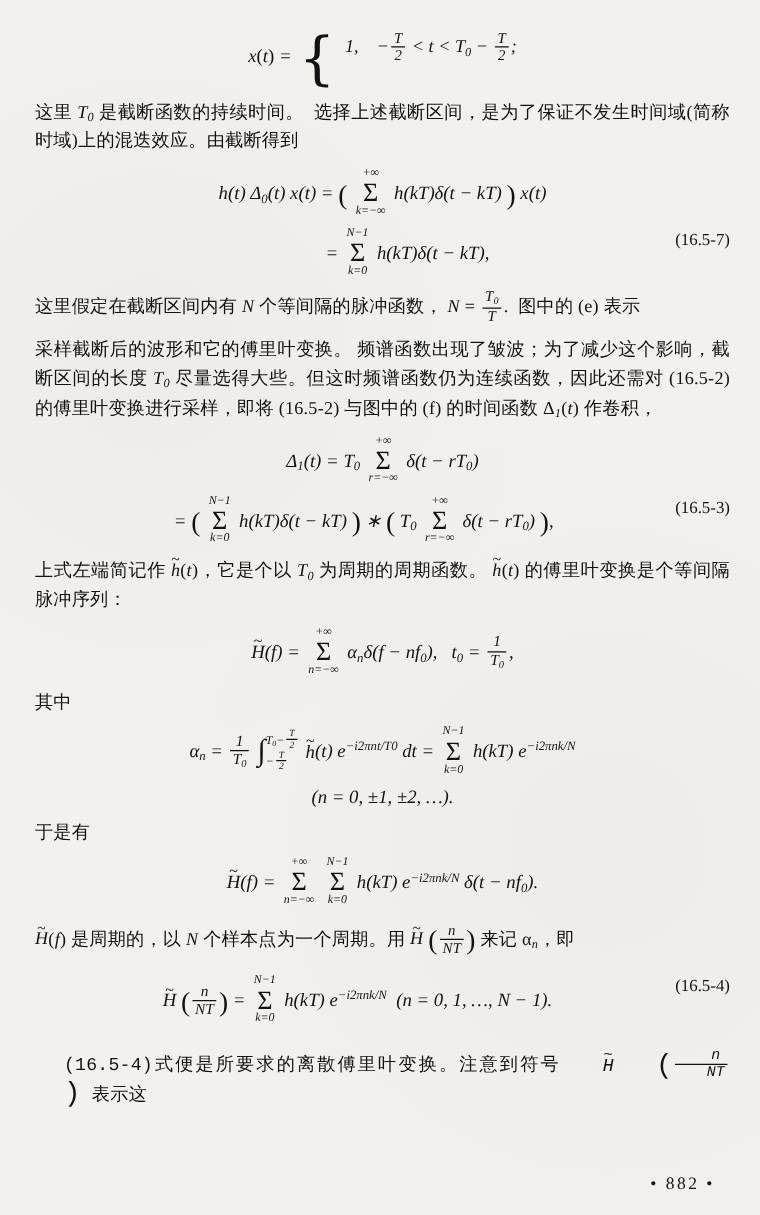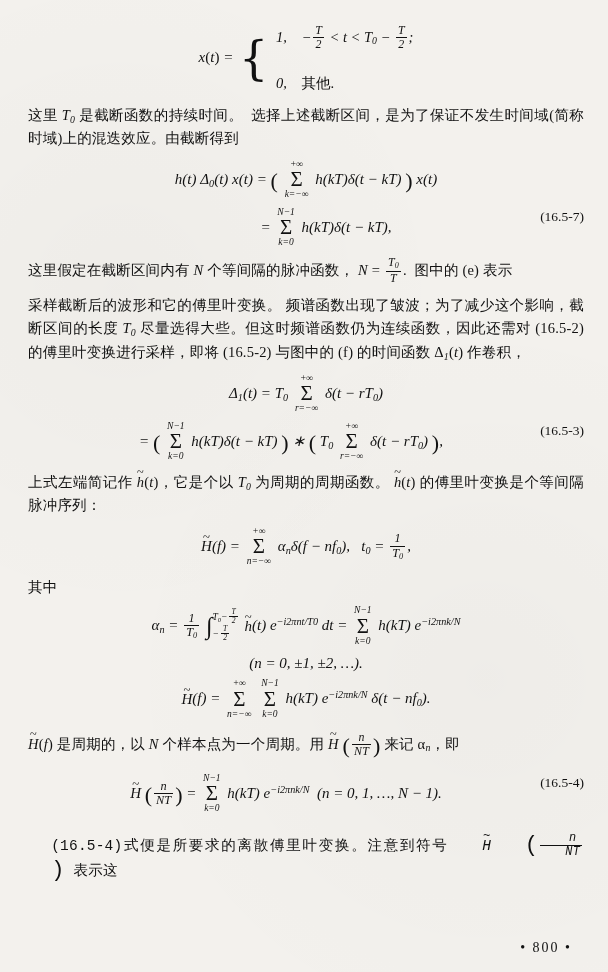--- a/index.html
+++ b/index.html
@@ -181,23 +181,20 @@
     <div class="eq" style="margin-top:14px;">
       <span class="eqline">
         <span style="font-style:italic;">x</span><span class="up">(</span><span style="font-style:italic;">t</span><span class="up">)</span> =
         <span class="brace">{</span>
         <span class="cases">
           <span class="row">
             1,&nbsp;&nbsp;&nbsp; −<span class="frac"><span class="n"><i>T</i></span><span class="d">2</span></span>
             &lt; <i>t</i> &lt; <i>T</i><sub>0</sub> − <span class="frac"><span class="n"><i>T</i></span><span class="d">2</span></span>;
           </span>
           <span class="row" style="height:10px;"></span>
-          <span class="row">
-            0,&nbsp;&nbsp;&nbsp; <span class="up">其他.</span>
-          </span>
         </span>
       </span>
     </div>
 
     <p class="para">
       这里&nbsp;<i>T</i><sub>0</sub>&nbsp;是截断函数的持续时间。&nbsp; 选择上述截断区间，是为了保证不发生时间域(简称时域)上的混迭效应。由截断得到
     </p>
 
     <div class="eq" style="margin-top:10px;">
       <span class="eqline">
@@ -277,20 +274,21 @@
         <span class="sum"><span class="top">N−1</span><span class="sig">Σ</span><span class="bot">k=0</span></span>
         <i>h</i>(<i>kT</i>) <i>e</i><sup>−<i>i</i>2π<i>nk</i>/<i>N</i></sup>
       </span>
     </div>
     <div class="eq" style="margin-top:2px;">
       <span class="eqline">
         (<i>n</i> = 0, ±1, ±2, …).
       </span>
     </div>
 
+    <p class="para" style="margin-top:6px;">于是有</p>
 
     <div class="eq" style="margin-top:8px;">
       <span class="eqline">
         <span class="tilde-wrap"><span class="tl">~</span>H</span>(<i>f</i>) =
         <span class="sum"><span class="top">+∞</span><span class="sig">Σ</span><span class="bot">n=−∞</span></span>
         <span class="sum"><span class="top">N−1</span><span class="sig">Σ</span><span class="bot">k=0</span></span>
         <i>h</i>(<i>kT</i>) <i>e</i><sup>−<i>i</i>2π<i>nk</i>/<i>N</i></sup> δ(<i>t</i> − <i>nf</i><sub>0</sub>).
       </span>
     </div>
 
@@ -315,14 +313,14 @@
 
     <p class="para" style="margin-top:18px; text-indent:1.6em;font-family:Liberation Mono, monospace;">
       (16.5-4)式便是所要求的离散傅里叶变换。注意到符号
       <span class="tilde-wrap"><span class="tl">~</span>H</span>
       <span class="big">(</span><span class="frac"><span class="n"><i>n</i></span><span class="d"><i>NT</i></span></span><span class="big">)</span>
       表示这
     </p>
 
   </div>
 
-  <div class="pagenum dot">• 800 •</div>
+  <div class="pagenum dot">• 882 •</div>
 </div>
 
 </body></html>

